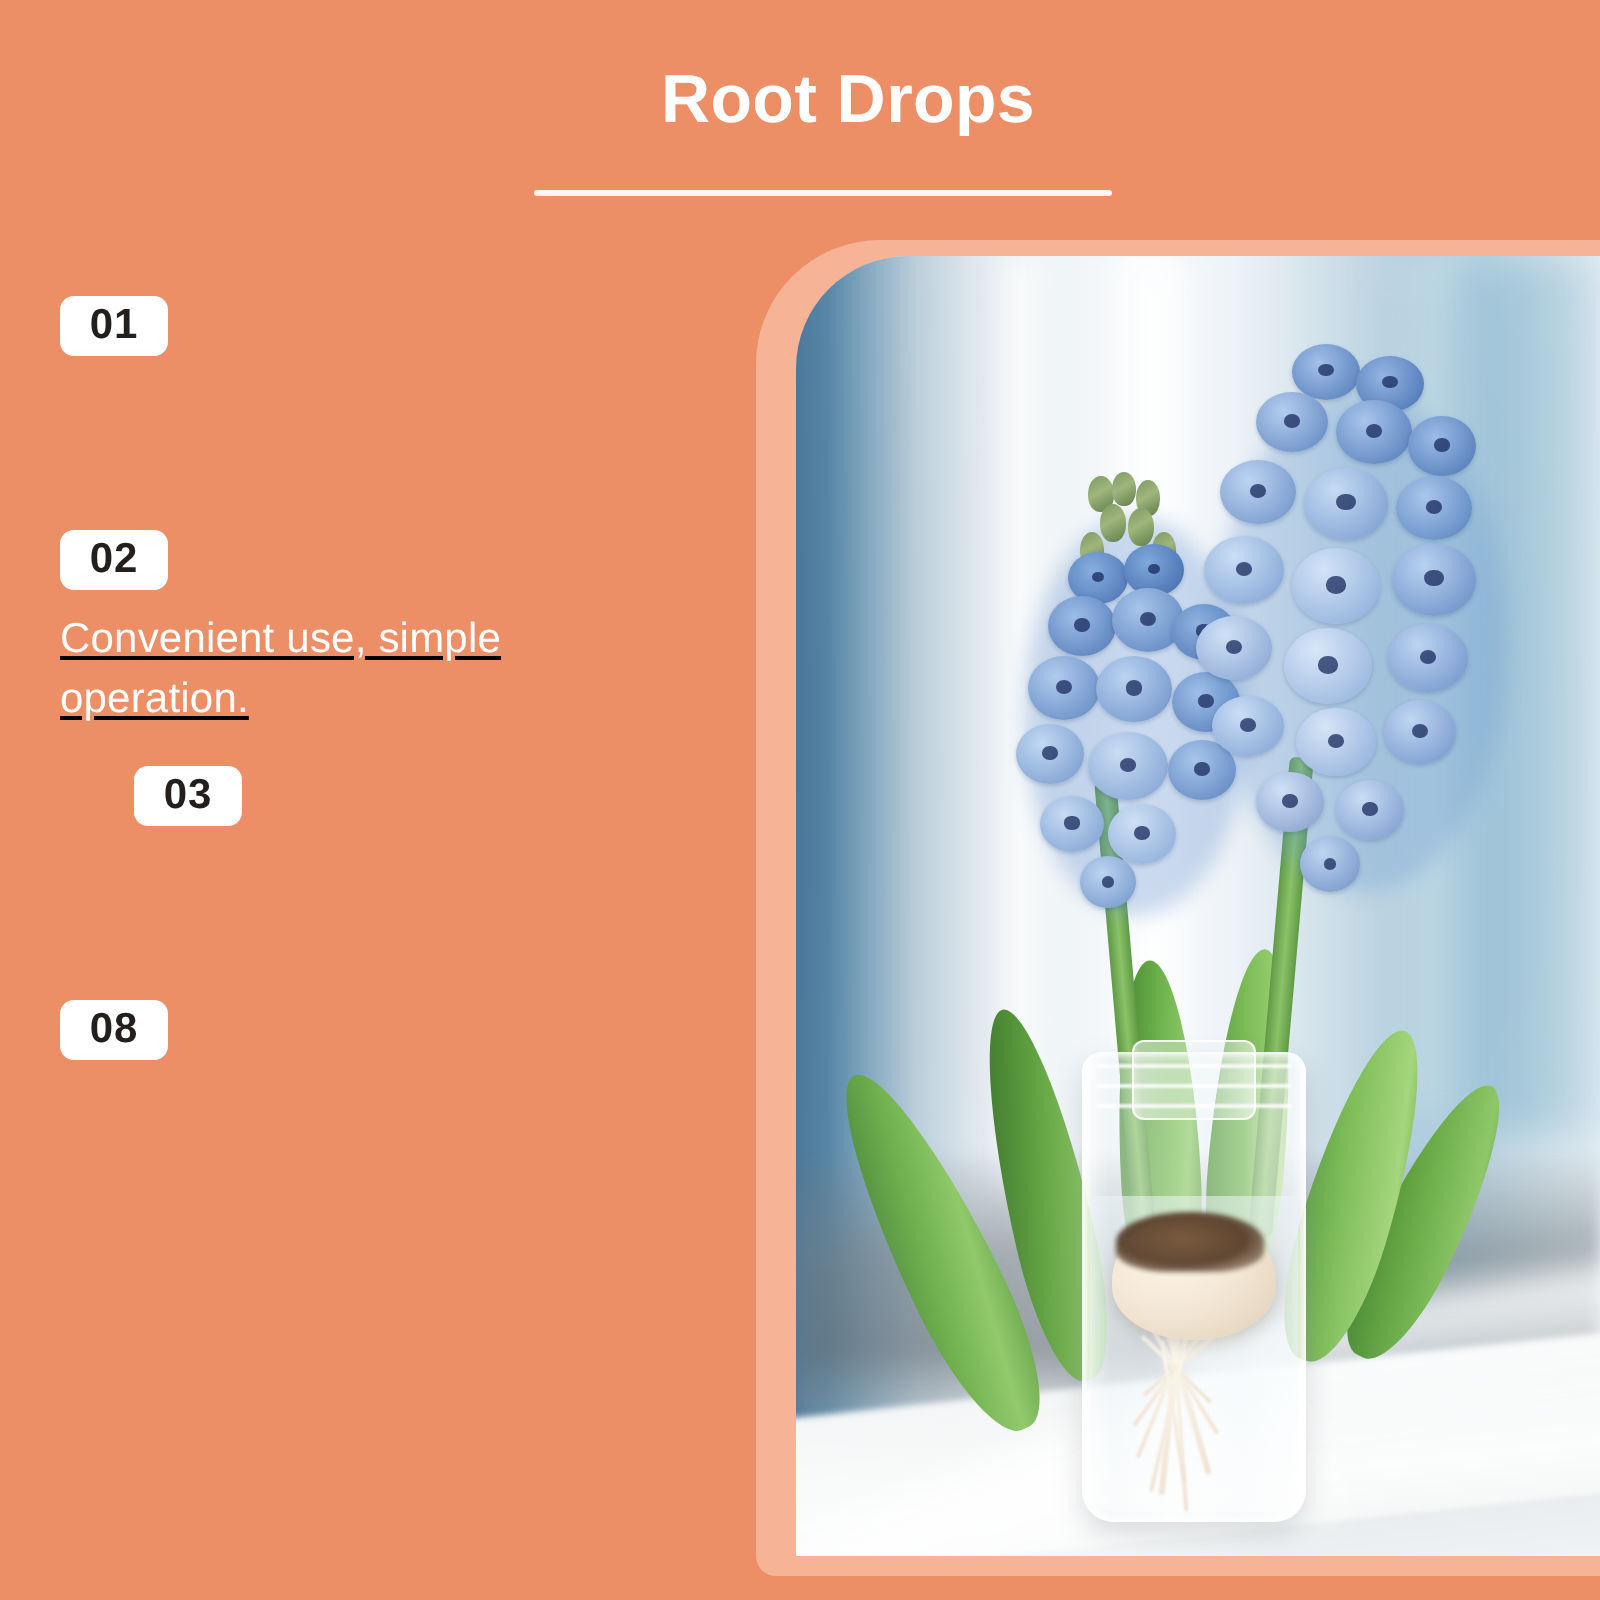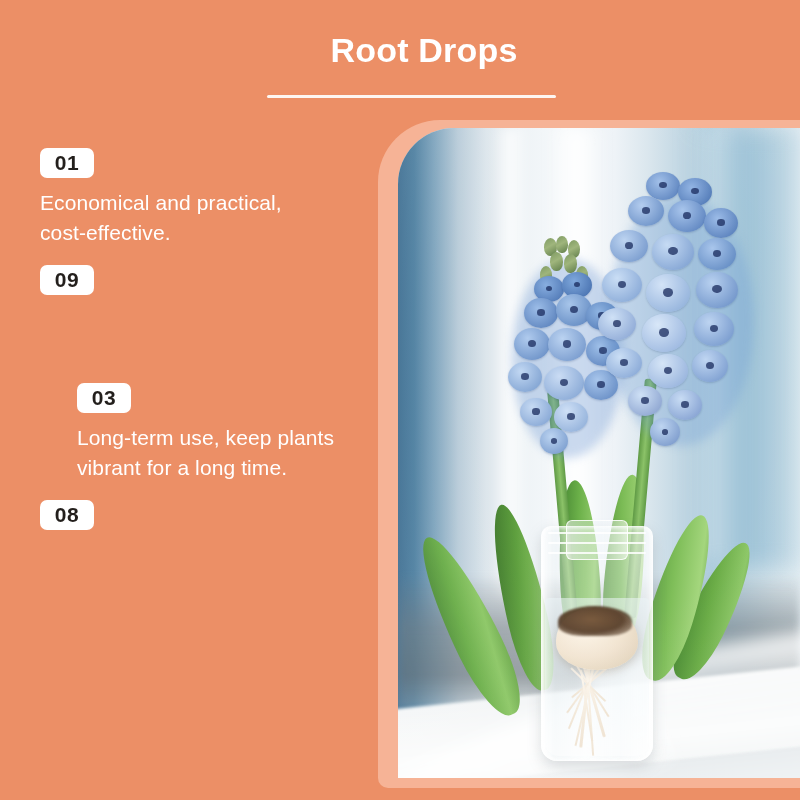--- a/index.html
+++ b/index.html
@@ -61,22 +61,23 @@
   
   .feature-list {
     position:absolute;
     top:148px;
     left:22px;
     width:350px;
   }
 
   .feature-item {
     position:absolute;
-    left:18px;
+    left:8px;
     width:350px;
+    text-decoration:underline;
   }
 
   .feature-item.i0 { top:0px; }
   .feature-item.i1 { top:117px; }
   .feature-item.i2 { top:235px;margin-left:37px; }
   .feature-item.i3 { top:352px; }
 
   .feature-badge {
     display:inline-block;
     background:#ffffff;
@@ -423,32 +424,30 @@
 
   <div class="header">
     <div class="page-title">Root Drops</div>
     <div class="title-divider"></div>
   </div>
 
   <div class="feature-list">
 
     <div class="feature-item i0">
       <div class="feature-badge">01</div>
-      <div class="feature-text">Economical and practical,
-cost-effective.</div>
     </div>
 
     <div class="feature-item i1">
-      <div class="feature-badge">09</div>
+      <div class="feature-badge">02</div>
+      <div class="feature-text">Convenient use, simple
+operation.</div>
     </div>
 
     <div class="feature-item i2">
       <div class="feature-badge">03</div>
-      <div class="feature-text">Long-term use, keep plants
-vibrant for a long time.</div>
     </div>
 
     <div class="feature-item i3">
       <div class="feature-badge">08</div>
     </div>
 
   </div>
 
   <div class="photo-backing"></div>
 

